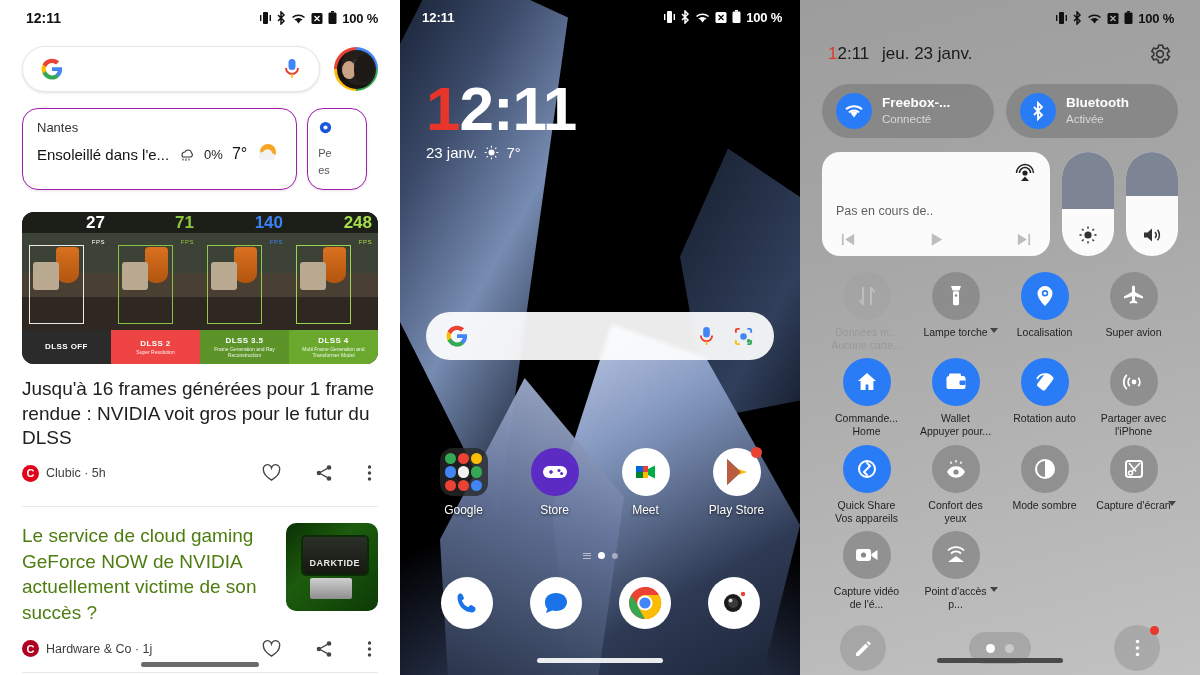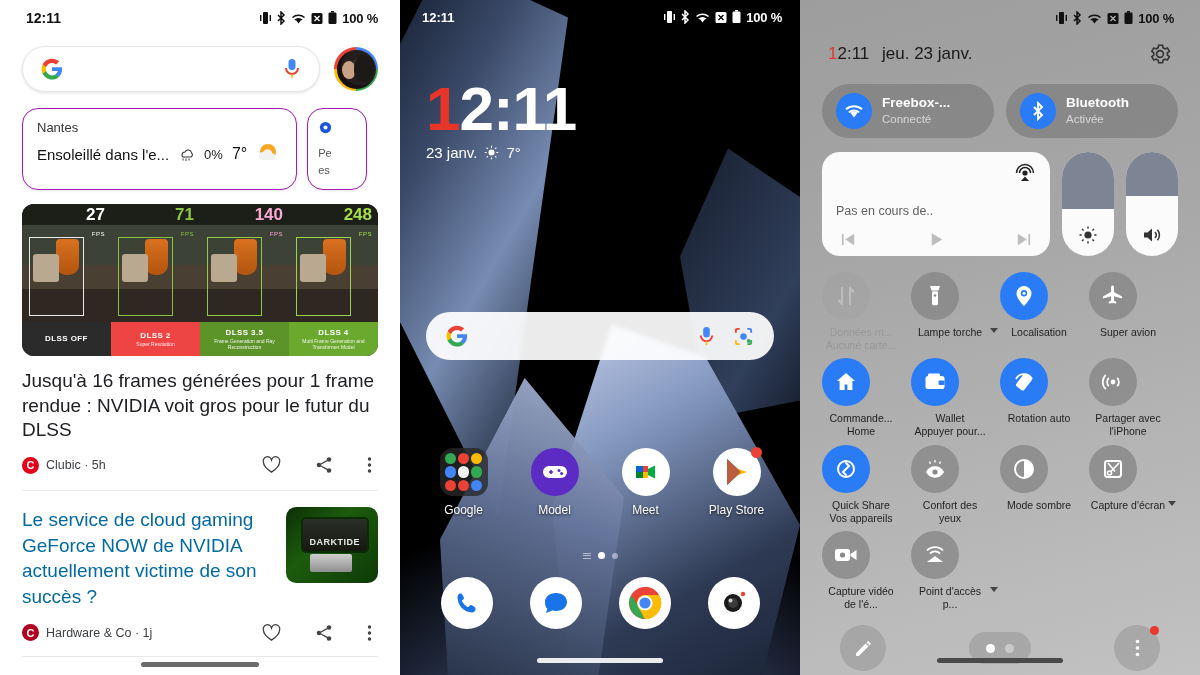--- a/index.html
+++ b/index.html
@@ -68,21 +68,21 @@
   }
   .wcard.main { flex: 0 0 268px; }
   .wcard.side { flex: 0 0 60px; overflow: hidden; padding: 11px 10px; }
   .wcity { font-size: 13px; color: #333; margin-bottom: 7px; }
   .wrow { display: flex; align-items: center; gap: 9px; }
   .wdesc { font-size: 15px; color: #111; white-space: nowrap; }
   .wrain { font-size: 13px; color: #222; font-weight: 500;}
   .wtemp { font-size: 16px; color: #111; font-weight: 500; }
   .sidetxt { font-size: 11px; color: #555; line-height: 1.5; margin-top: 6px; }
 
-  .article { padding: 0 22px; }
+  .article { padding: 8px 22px; }
   .dlss-img {
     margin-top: 14px; width: 100%; height: 152px; border-radius: 12px;
     overflow: hidden; display: flex; background:#1b1b1b;
   }
   .dl-col { flex: 1; position: relative; overflow: hidden; }
   .dl-scene {
     position: absolute; inset: 0 0 34px 0;
     background:
       linear-gradient(to bottom, rgba(0,0,0,.55) 0 18%, rgba(0,0,0,0) 18% 100%),
       linear-gradient(to bottom, #3d4236 0 52%, #4a3f33 52% 72%, #2e2722 72% 100%);
@@ -115,23 +115,23 @@
   .dl-label span { font-size: 5px; text-align:center; line-height:1.25; opacity:.9; }
 
   .atitle { font-size: 19px; line-height: 1.3; color: #202124; margin-top: 13px; font-weight: 400;}
   .ameta { display: flex; align-items: center; margin-top: 13px; }
   .src { display: flex; align-items: center; gap: 7px; flex: 1; }
   .srclogo { width: 17px; height: 17px; border-radius: 50%; display:flex; align-items:center; justify-content:center; color:#fff; font-size:11px; font-weight:bold; }
   .srctxt { font-size: 12.5px; color: #3c4043; }
   .acts { display: flex; align-items: center; gap: 34px; padding-right: 6px; }
   .divider { height: 1px; background: #e8e8e8; margin: 16px 22px 0 22px; }
   .art2 { display: flex; gap: 14px; padding: 16px 22px 0 22px; align-items: flex-start;}
-  .art2 .t { flex: 1; font-size: 19px; line-height: 1.35; color: #0369a1; }
+  .art2 .t { flex: 1; font-size: 19px; line-height: 1.35; color: #4d7c0f; }
   .thumb2 {
-    flex: 0 0 92px; height: 76px; border-radius: 10px; overflow:hidden;
+    flex: 0 0 92px; height: 88px; border-radius: 10px; overflow:hidden;
     background: linear-gradient(135deg,#0b2f05,#1c5c0d 40%, #0d3a06);
     position: relative;
   }
   .thumb2::before {
     content:""; position:absolute; left:18%; top:16%; width:70%; height:42%;
     background: linear-gradient(#2a2f28,#15180f); border-radius:3px;
     box-shadow: 0 0 0 2px #0a2b04;
   }
   .thumb2 .dk {
     position:absolute; left:20%; top:40%; width:66%; font-size:9px; color:#e8e8e8;
@@ -248,21 +248,21 @@
   .media .cast { position:absolute; right: 14px; top: 11px; }
   .media .mt { position:absolute; left: 14px; top: 52px; font-size: 12.5px; color:#5f5f5f; }
   .media .mc { position:absolute; left: 12px; right: 12px; bottom: 8px; display:flex; justify-content:space-between; align-items:center; padding: 0 6px;}
   .slider {
     width: 52px; height: 104px; border-radius: 28px; background: #fbfbfb; position:relative; overflow:hidden;
     flex: 0 0 52px;
   }
   .slider .fill { position:absolute; left:0; right:0; top:0; background: #7d8594; }
   .slider .gi { position:absolute; left:0; right:0; bottom: 11px; display:flex; justify-content:center; }
   .tilegrid { display:grid; grid-template-columns: repeat(4,1fr); row-gap: 6px; margin-top: 16px; }
-  .tile { display:flex; flex-direction:column; position:relative; }
+  .tile { display:flex; flex-direction:column; align-items:center; position:relative; }
   .tile .circ {
     width: 48px; height: 48px; border-radius:50%; background: rgba(130,130,130,.72);
     display:flex; align-items:center; justify-content:center;
   }
   .tile.on .circ { background:#2a7bf6; }
   .tile.off .circ { background: rgba(150,150,150,.38); }
   .tile .lb { margin-top: 6px; text-align:center; font-size: 10.5px; color:#1f1f1f; line-height:1.25; max-width: 78px;}
   .tile.off .lb { color: #8a8a8a; }
   .tile .chev { position:absolute; right: 2px; top: 56px; width:0;height:0;
     border-left:4px solid transparent;border-right:4px solid transparent;border-top:5px solid #444;}
@@ -379,21 +379,21 @@
             <span>FPS</span>
           </div>
           <div class="dl-label" style="background:#ef4444">
             <b>DLSS 2</b>
             <span>Super Resolution</span>
           </div>
         </div>
         <div class="dl-col">
           <div class="dl-scene"></div>
           <div class="dl-box" style="border-color:rgba(150,210,75,.95)"></div>
-          <div class="dl-fps" style="color:#f9a8d4">
+          <div class="dl-fps" style="color:#3b82f6">
             <b>140</b>
             <span>FPS</span>
           </div>
           <div class="dl-label" style="background:#5d9429">
             <b>DLSS 3.5</b>
             <span>Frame Generation and Ray Reconstruction</span>
           </div>
         </div>
         <div class="dl-col">
           <div class="dl-scene"></div>
@@ -564,21 +564,21 @@
       </div>
       <div class="app">
         <div class="app-ic" style="background:#5b2bc4">
           <svg width="26" height="18" viewBox="0 0 26 18">
               <rect x="1" y="3" width="24" height="12" rx="6" fill="#fff"></rect>
               <path d="M7 9h4M9 7v4" stroke="#5b2bc4" stroke-width="1.6"></path>
               <circle cx="17" cy="7.6" r="1.5" fill="#5b2bc4"></circle>
               <circle cx="19.6" cy="10.6" r="1.5" fill="#5b2bc4"></circle>
             </svg>
         </div>
-        <span class="app-name">Model</span>
+        <span class="app-name">Store</span>
       </div>
       <div class="app">
         <div class="app-ic" style="background:#fff">
           <svg width="28" height="24" viewBox="0 0 28 24">
             <path d="M4 6h12v12H4z" fill="#00832d"></path>
               <path d="M4 6h7v6H4z" fill="#0066da"></path>
             <path d="M11 6h5v6h-5z" fill="#e94235"></path>
               <path d="M11 12h5v6h-5z" fill="#ffba00"></path>
             <path d="M16 9l7-3.5v13L16 15z" fill="#00ac47"></path>
           </svg>

